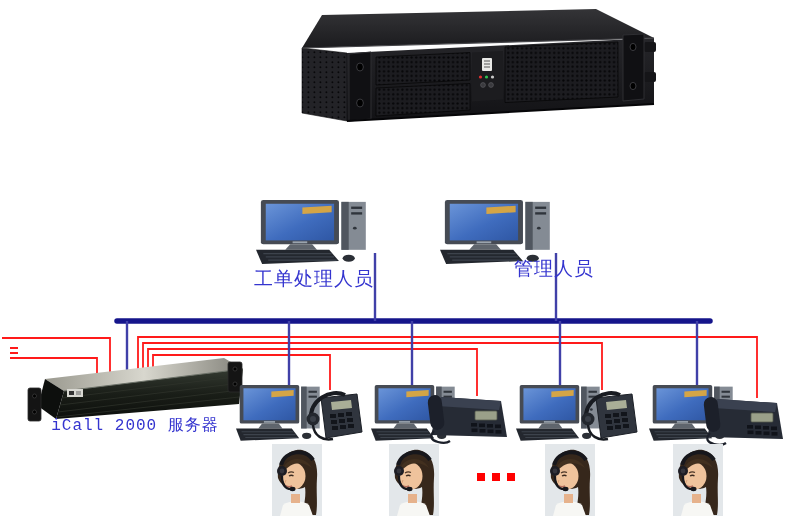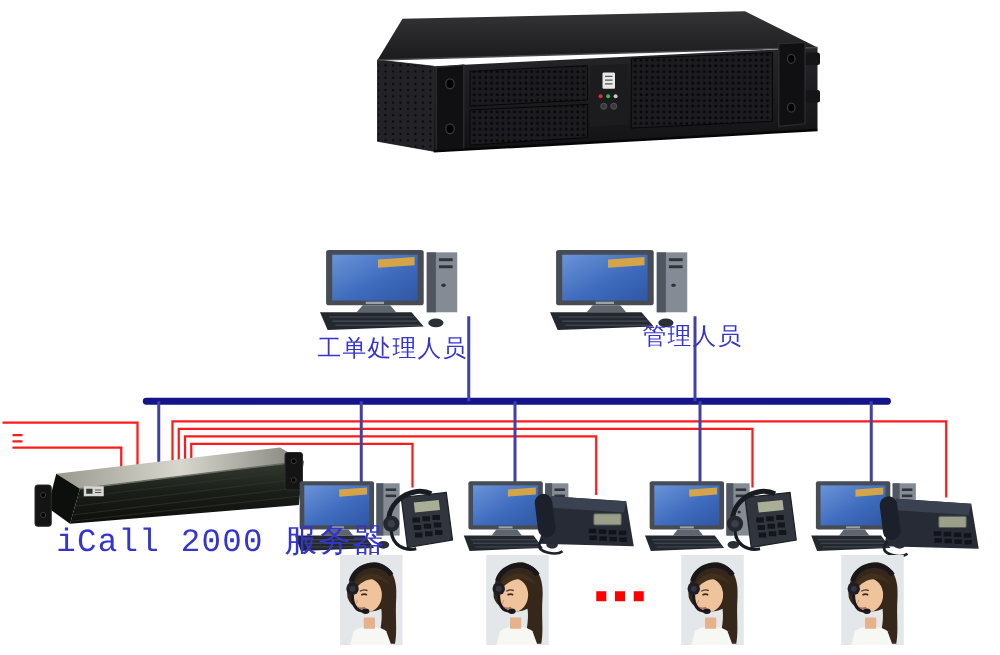--- a/index.html
+++ b/index.html
@@ -1,21 +1,21 @@
 <!DOCTYPE html>
 <html><head>
 <meta charset="utf-8">
 <style>
   html,body{margin:0;padding:0;background:#fff;}
   .stage{position:relative;width:795px;height:524px;background:#ffffff;overflow:hidden;
          font-family:Liberation Mono, monospace;}
   .stage svg{position:absolute;left:0;top:0;}
   .dlabel{position:absolute;color:#3434CF;font-size:19px;letter-spacing:1px;
           text-align:center;white-space:nowrap;font-weight:500;}
-  .dlabel.big{font-size:26px;}
+  .dlabel.big{font-size:16px;}
   .dot{position:absolute;width:8px;height:8px;background:#FF0000;}
 </style>
 </head>
 <body>
 
 <div class="stage">
 
 <svg width="800" height="524" viewBox="0 0 800 524">
   <defs>
     <linearGradient id="scr" x1="0" y1="0" x2="1" y2="1">

